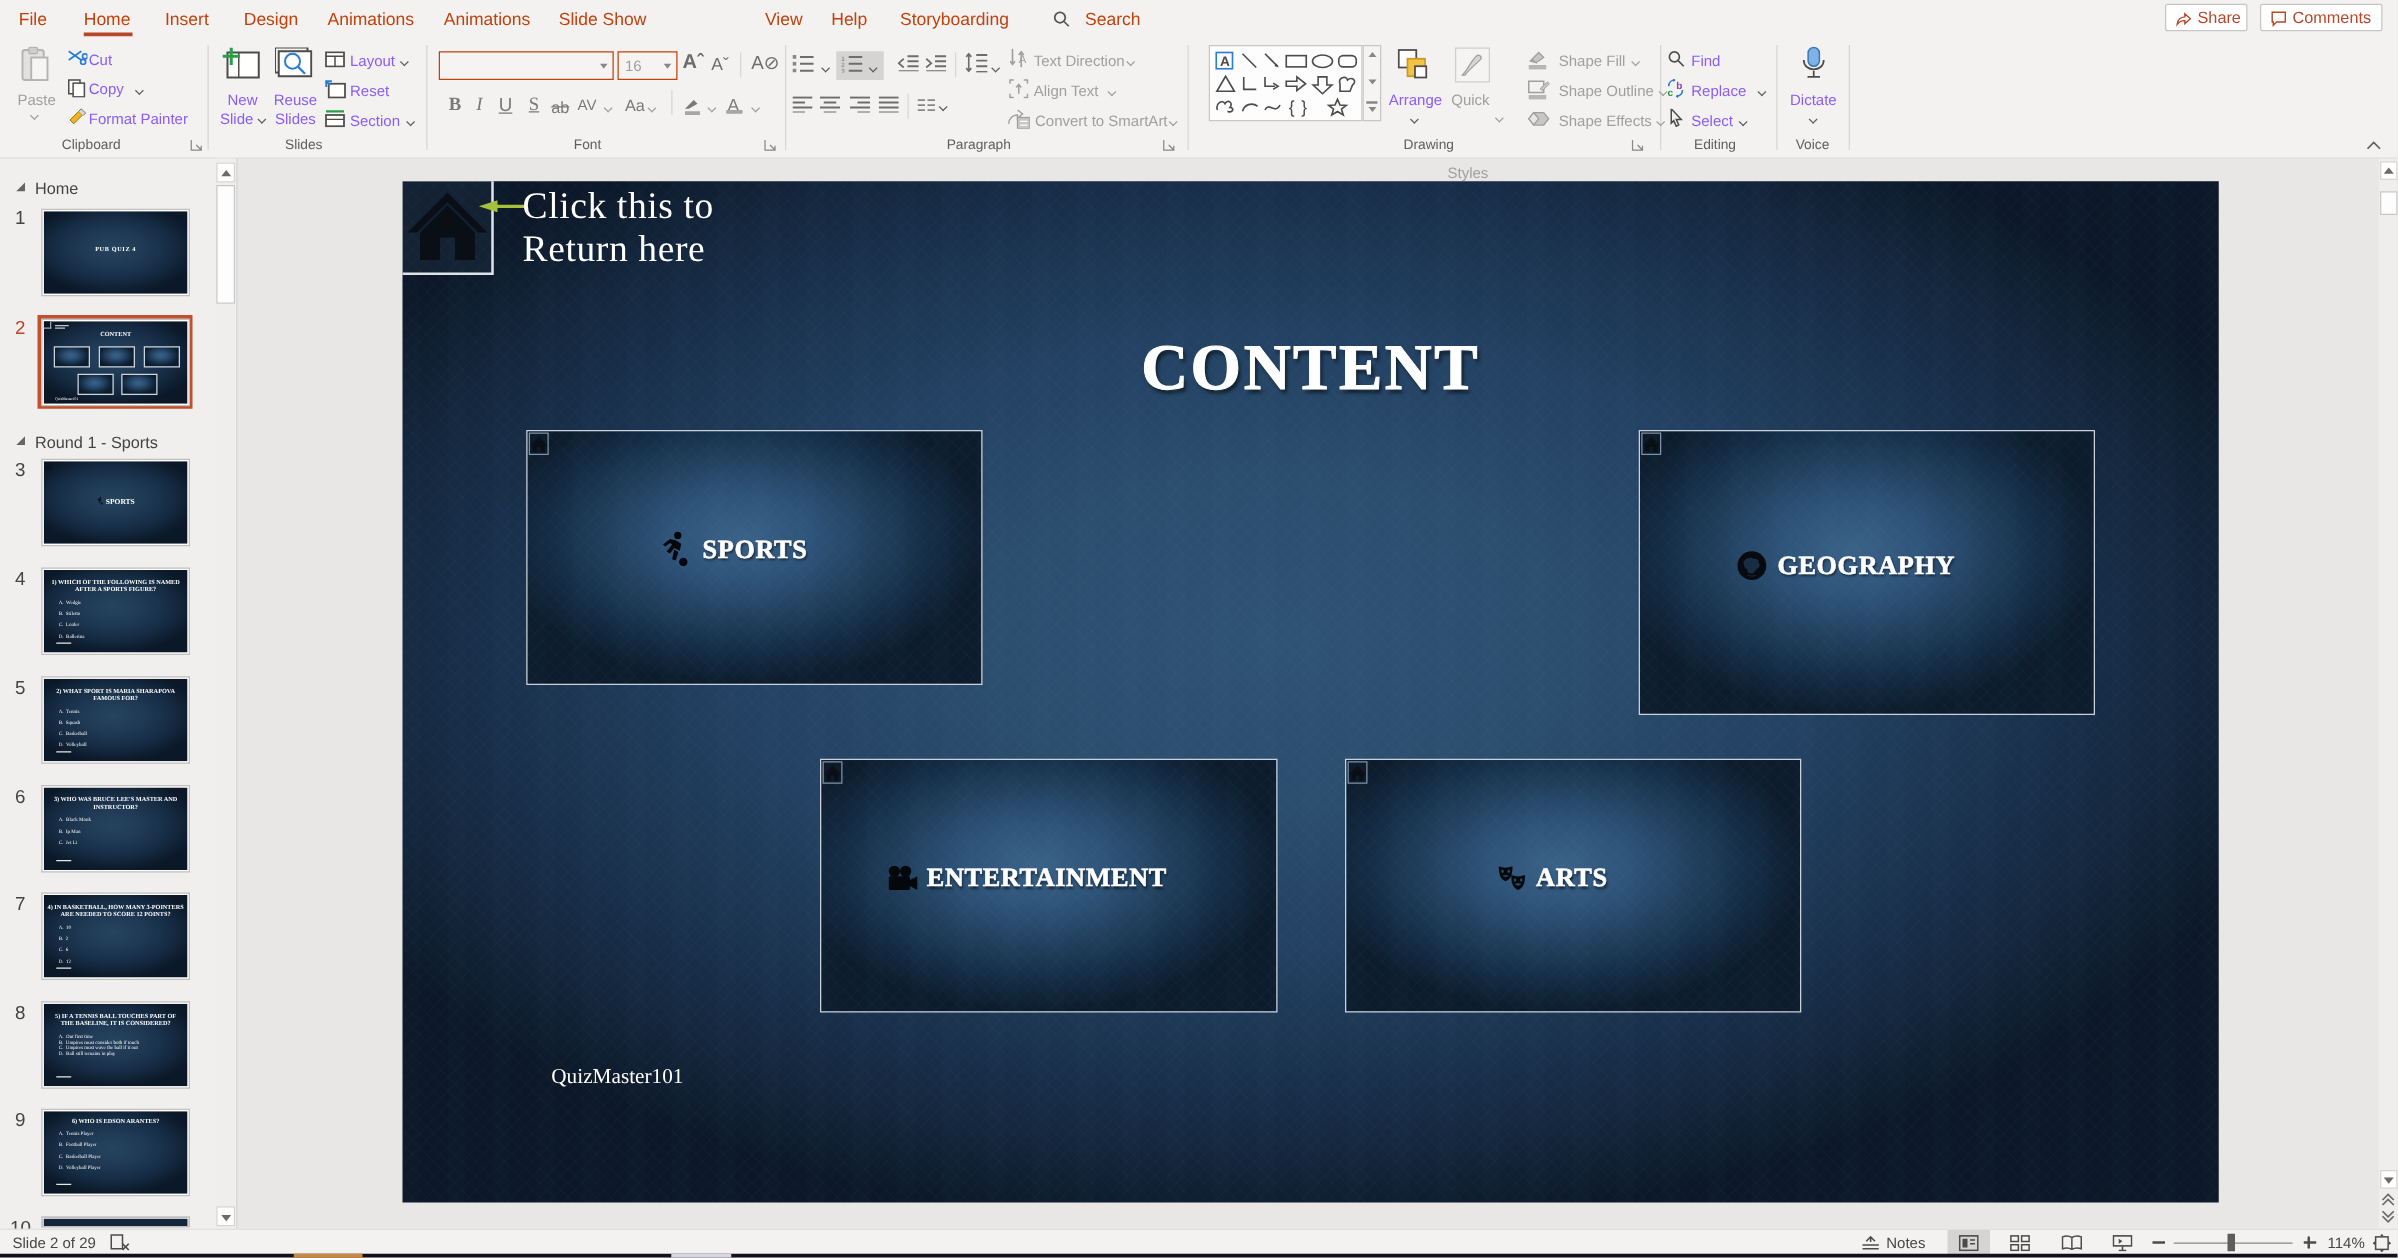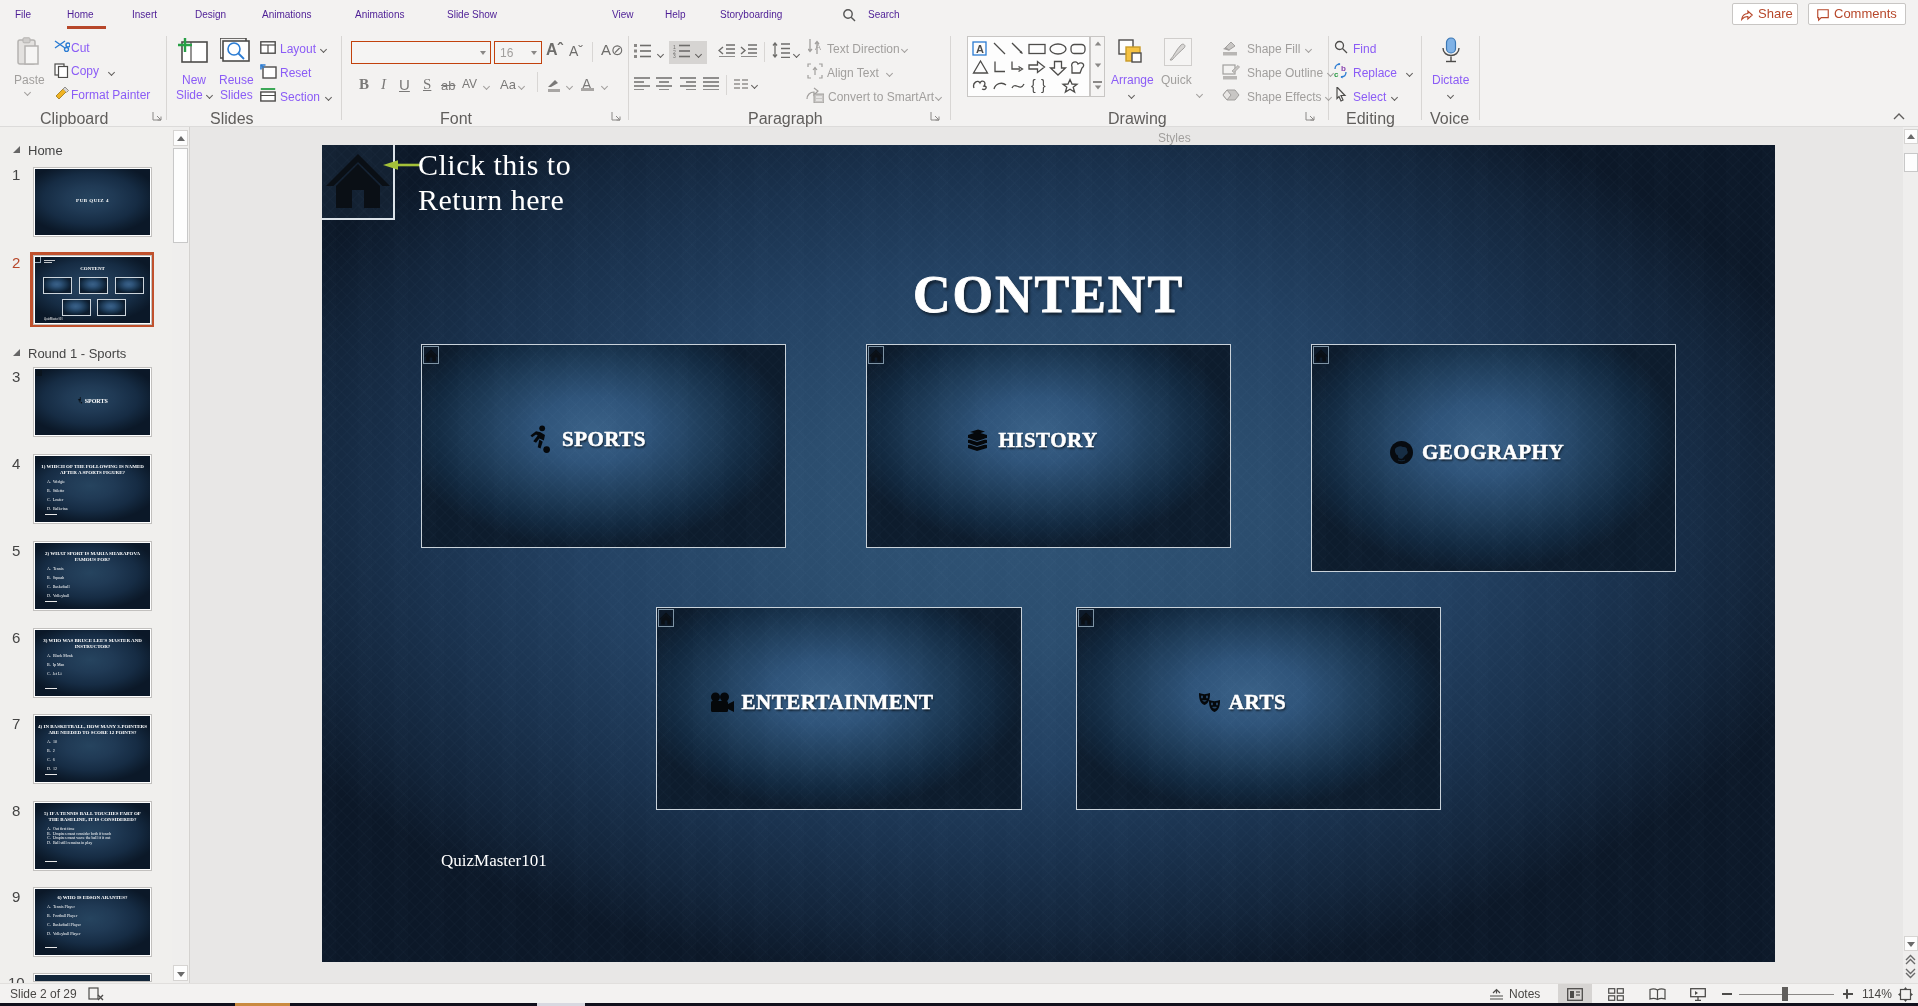--- a/index.html
+++ b/index.html
@@ -1,25 +1,25 @@
 <!DOCTYPE html>
 <html><head>
 <meta charset="utf-8">
 <style>
   * { margin:0; padding:0; box-sizing:border-box; }
   html,body { width:1918px; height:1006px; overflow:hidden; font-family:"Liberation Sans", sans-serif; background:#e8e7e6; }
   
   #menubar { position:absolute; left:0; top:0; width:1918px; height:30px; background:#f3f2f1; }
-  #menubar .mi { position:absolute; top:0; height:30px; line-height:30px; font-size:10px; color:#4c1d95; }
+  #menubar .mi { position:absolute; top:0; height:30px; line-height:30px; font-size:14px; color:#c2410c; }
   #homeUL { position:absolute; left:67px; top:26px; width:39px; height:3px; background:#b7472a; }
   .topbtn { position:absolute; top:3px; height:22px; background:#fff; border:1px solid #c8c6c4; border-radius:2px; font-size:13px; color:#b7472a; line-height:20px; }
   
   #ribbon { position:absolute; left:0; top:30px; width:1918px; height:97px; background:#f3f2f1; border-bottom:1px solid #dcdbda; }
   .gdiv { position:absolute; top:6px; height:84px; width:1px; background:#d8d6d4; }
-  .glabel { position:absolute; top:80px; font-size:16px; color:#605e5c; text-align:left; }
+  .glabel { position:absolute; top:80px; font-size:11px; color:#605e5c; text-align:center; }
   .rtext { position:absolute; font-size:12px; color:#8b5cf6; white-space:nowrap; }
   .rgray { position:absolute; font-size:12px; color:#a19f9d; white-space:nowrap; }
   .icon { position:absolute; }
   .chev { position:absolute; width:8px; height:8px; }
   .chev:after { content:""; position:absolute; left:1px; top:2px; width:4px; height:4px; border-right:1.4px solid #605e5c; border-bottom:1.4px solid #605e5c; transform:rotate(45deg); }
   .chevg:after { border-color:#a19f9d; }
   .combo { position:absolute; height:23px; background:#fdfdfd; border:1px solid #c2410c; }
   .combo .arr { position:absolute; right:4px; top:9px; width:0; height:0; border-left:3.5px solid transparent; border-right:3.5px solid transparent; border-top:4px solid #8a8886; }
   
   #leftpane { position:absolute; left:0; top:127px; width:190px; height:856px; background:#f0efed; border-right:1px solid #d4d2d0; }
@@ -527,43 +527,20 @@
           <g fill="#05080b">
             <circle cx="13.5" cy="3" r="2.6"></circle>
             <path d="M12 6.5 L16 9 L15 14 L11 12 L8 16 L5.5 14.5 L9.5 9.5 L8 8.5 L4.5 11 L3 9.5 L8 5.5 Z"></path>
             <path d="M11 13 L14 15 L12 21 L9.5 20 Z"></path>
             <circle cx="17.5" cy="22" r="3"></circle>
           </g>
         </svg>
       <span>SPORTS</span>
     </div>
   </div>
-  <div class="cbox boxbg" style="left:544px; top:199px; width:365px; height:204px;">
-    <div class="pattern"></div>
-    <div class="homemini">
-        <svg width="14" height="13" viewBox="0 0 64 54" style="position:absolute;left:0px;top:2px;">
-          <path d="M32 0 L0 32 L7.5 32 L32 8 L56.5 32 L64 32 Z M32 10 L54 32 L54 54 L38 54 L38 36 L26 36 L26 54 L10 54 L10 32 Z" fill="#0a0f15"></path>
-        </svg>
-      </div>
-    <div class="clabel" style="top:0; height:100%; padding-bottom:12px;">
-      <svg width="25" height="23" viewBox="0 0 25 23" style="margin-right:8px;">
-          <g fill="#05080b">
-            <path d="M3 16 L12 13 L22 16 L22 19 L12 22 L3 19 Z"></path>
-            <path d="M3 11 L12 8 L22 11 L22 14 L12 17 L3 14 Z" stroke="#2c4burg"></path>
-            <path d="M3 6 L12 3 L22 6 L22 9 L12 12 L3 9 Z"></path>
-            <path d="M5 3 L13 0.5 L20 2.5 L13 5 Z"></path>
-          </g>
-          <g stroke="#39597a" stroke-width="1" fill="none">
-            <path d="M3 14.5 L12 17.5 L22 14.5"></path>
-            <path d="M3 9.5 L12 12.5 L22 9.5"></path>
-          </g>
-        </svg>
-      <span>HISTORY</span>
-    </div>
-  </div>
   <div class="cbox boxbg" style="left:989px; top:199px; width:365px; height:228px;">
     <div class="pattern"></div>
     <div class="homemini">
         <svg width="14" height="13" viewBox="0 0 64 54" style="position:absolute;left:0px;top:2px;">
           <path d="M32 0 L0 32 L7.5 32 L32 8 L56.5 32 L64 32 Z M32 10 L54 32 L54 54 L38 54 L38 36 L26 36 L26 54 L10 54 L10 32 Z" fill="#0a0f15"></path>
         </svg>
       </div>
     <div class="clabel" style="top:0; height:100%; padding-bottom:12px;">
       <svg width="25" height="25" viewBox="0 0 25 25" style="margin-right:8px;">
           <circle cx="12.5" cy="12.5" r="11.5" fill="#070b10"></circle>

